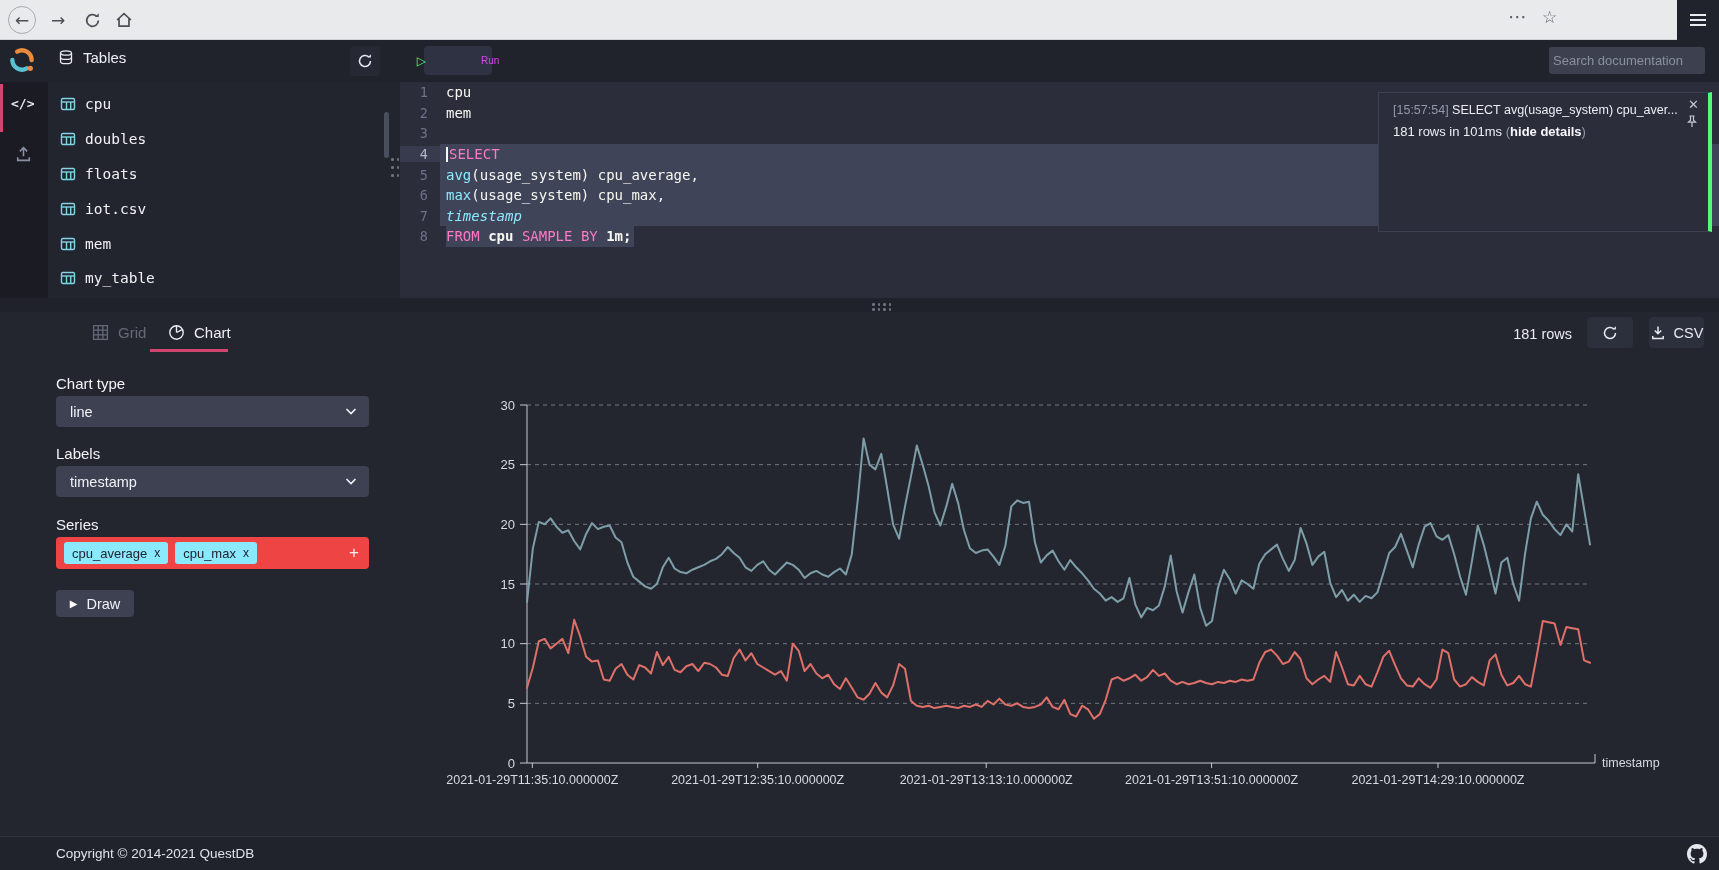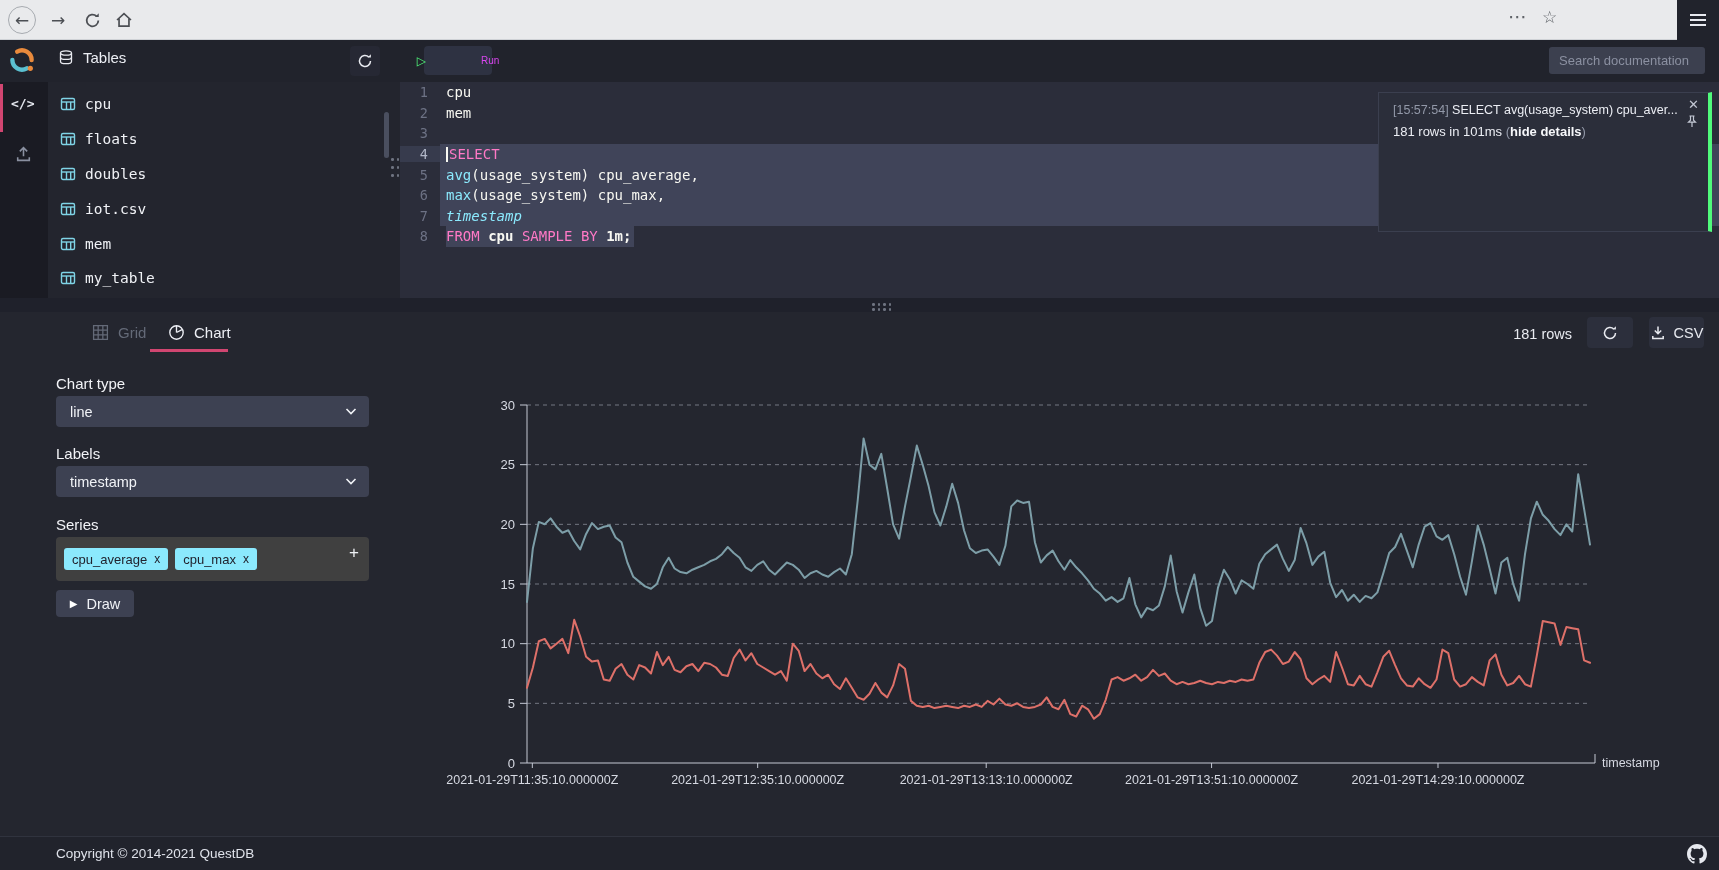--- a/index.html
+++ b/index.html
@@ -27,21 +27,21 @@
   
   .app-bar { position:absolute; left:0; top:40px; width:1719px; height:42px; background:#21232c; }
   .logo { position:absolute; left:8px; top:6px; width:28px; height:28px; }
   .tables-head { position:absolute; left:58px; top:9px; display:flex; align-items:center; gap:9px; }
   .tables-title { font-size:15px; color:#eceef4; }
   .icon-btn { position:absolute; width:30px; height:30px; border-radius:4px; background:#262834; display:flex; align-items:center; justify-content:center; }
   .refresh-tables { left:350px; top:6px; }
   .run-btn { position:absolute; left:424px; top:6px; width:68px; height:29px; background:#2e3242; border-radius:4px; display:flex; align-items:center; justify-content:center; gap:7px; }
   .run-play { color:#50fa7b; font-size:12px; font-family:"DejaVu Sans",sans-serif; }
   .run-label { color:#d946ef; font-size:10px;margin-left:48px; }
-  .search-doc { position:absolute; right:14px; top:7px; width:156px; height:27px; background:#3c404f; border:none; border-radius:3px; color:#aeb3c2; font-size:13px; padding:0 10px; font-family:"Liberation Sans","DejaVu Sans",sans-serif; }
+  .search-doc { position:absolute; right:14px; top:7px; width:156px; height:27px; background:#3c404f; border:none; border-radius:3px; color:#aeb3c2; font-size:13px; padding:0 4px; font-family:"Liberation Sans","DejaVu Sans",sans-serif; }
   .search-doc::placeholder { color:#8b90a1; }
 
   
   .side-rail { position:absolute; left:0; top:82px; width:48px; height:756px; background:#1a1b23; }
   .rail-active-bar { position:absolute; left:0; top:2px; width:3px; height:48px; background:#d14671; }
   .code-rail-icon { position:absolute; left:11px; top:14px; color:#e4e7ee; font-size:13px; font-weight:bold; font-family:"DejaVu Sans Mono",monospace; }
   .upload-rail-icon { position:absolute; left:14px; top:62px; }
 
   
   .tables-panel { position:absolute; left:48px; top:82px; width:342px; height:216px; background:#23252e; padding-top:5px; }
@@ -97,21 +97,21 @@
   .rows-count { position:absolute; right:147px; top:14px; font-size:14.5px; color:#e8eaf0; }
   .btn-dark { position:absolute; top:5px; height:31px; background:#2c2f3c; border-radius:4px; display:flex; align-items:center; justify-content:center; gap:8px; }
   .btn-refresh-results { right:86px; width:46px; }
   .btn-csv { right:15px; width:55px; }
   .btn-csv span { color:#e8eaf0; font-size:14.5px; }
 
   
   .ctl-label { position:absolute; left:56px; font-size:15px; color:#f2f3f7; }
   .ctl-select { position:absolute; left:56px; width:313px; height:31px; background:#3d4152; border-radius:4px; display:flex; align-items:center; padding-left:14px; font-size:14.5px; color:#f0f2f6; }
   .ctl-select svg { position:absolute; right:12px; }
-  .series-box { position:absolute; left:56px; top:225px; width:313px; height:44px; background:#404040; border-radius:4px; display:flex; align-items:center; padding:0 8px; gap:7px; }
+  .series-box { position:absolute; left:56px; top:225px; width:313px; height:32px; background:#ef4444; border-radius:4px; display:flex; align-items:center; padding:0 8px; gap:7px; }
   .chip { background:#8be9fd; color:#21232e; border-radius:3px; font-size:13px; padding:3.5px 8px; display:flex; gap:7px; align-items:center; }
   .chip-x { font-size:12px; }
   .series-plus { position:absolute; right:10px; color:#f0f2f6; font-size:17px; top:3px; }
   .draw-btn { position:absolute; left:56px; top:278px; width:78px; height:27px; background:#3d4152; border-radius:4px; display:flex; align-items:center; justify-content:center; gap:9px; }
   .draw-play { color:#ffffff; font-size:10px; font-family:"DejaVu Sans",sans-serif; }
   .draw-label { color:#f0f2f6; font-size:14.5px; }
 
   
   #chart-svg { position:absolute; left:440px; top:380px; }
   #chart-svg text { font-family:"Liberation Sans","DejaVu Sans",sans-serif; }
@@ -204,31 +204,31 @@
     <span class="tbl-name">cpu</span>
   </div>
 
   <div class="table-row">
     <svg class="tbl-icon" viewBox="0 0 16 16">
             <rect x="1.5" y="2.5" width="13" height="11" rx="1.5"></rect>
             <line x1="1.5" y1="6" x2="14.5" y2="6"></line>
             <line x1="6.5" y1="6" x2="6.5" y2="13.5"></line>
             <line x1="10.7" y1="6" x2="10.7" y2="13.5"></line>
           </svg>
+    <span class="tbl-name">doubles</span>
+  </div>
+
+  <div class="table-row">
+    <svg class="tbl-icon" viewBox="0 0 16 16">
+            <rect x="1.5" y="2.5" width="13" height="11" rx="1.5"></rect>
+            <line x1="1.5" y1="6" x2="14.5" y2="6"></line>
+            <line x1="6.5" y1="6" x2="6.5" y2="13.5"></line>
+            <line x1="10.7" y1="6" x2="10.7" y2="13.5"></line>
+          </svg>
     <span class="tbl-name">floats</span>
-  </div>
-
-  <div class="table-row">
-    <svg class="tbl-icon" viewBox="0 0 16 16">
-            <rect x="1.5" y="2.5" width="13" height="11" rx="1.5"></rect>
-            <line x1="1.5" y1="6" x2="14.5" y2="6"></line>
-            <line x1="6.5" y1="6" x2="6.5" y2="13.5"></line>
-            <line x1="10.7" y1="6" x2="10.7" y2="13.5"></line>
-          </svg>
-    <span class="tbl-name">doubles</span>
   </div>
 
   <div class="table-row">
     <svg class="tbl-icon" viewBox="0 0 16 16">
             <rect x="1.5" y="2.5" width="13" height="11" rx="1.5"></rect>
             <line x1="1.5" y1="6" x2="14.5" y2="6"></line>
             <line x1="6.5" y1="6" x2="6.5" y2="13.5"></line>
             <line x1="10.7" y1="6" x2="10.7" y2="13.5"></line>
           </svg>
     <span class="tbl-name">iot.csv</span>

